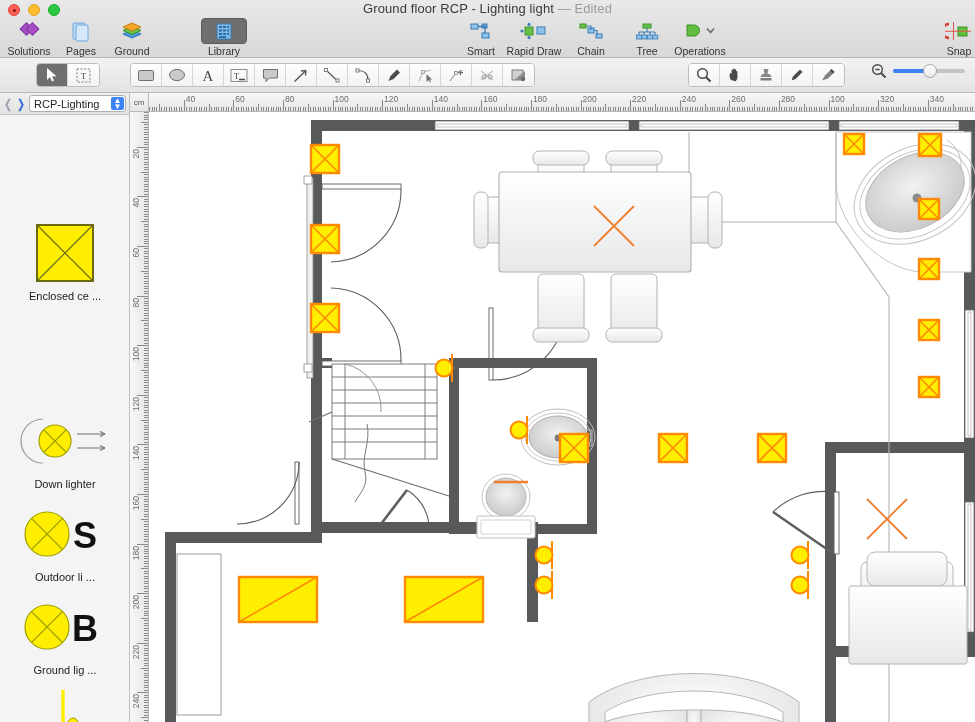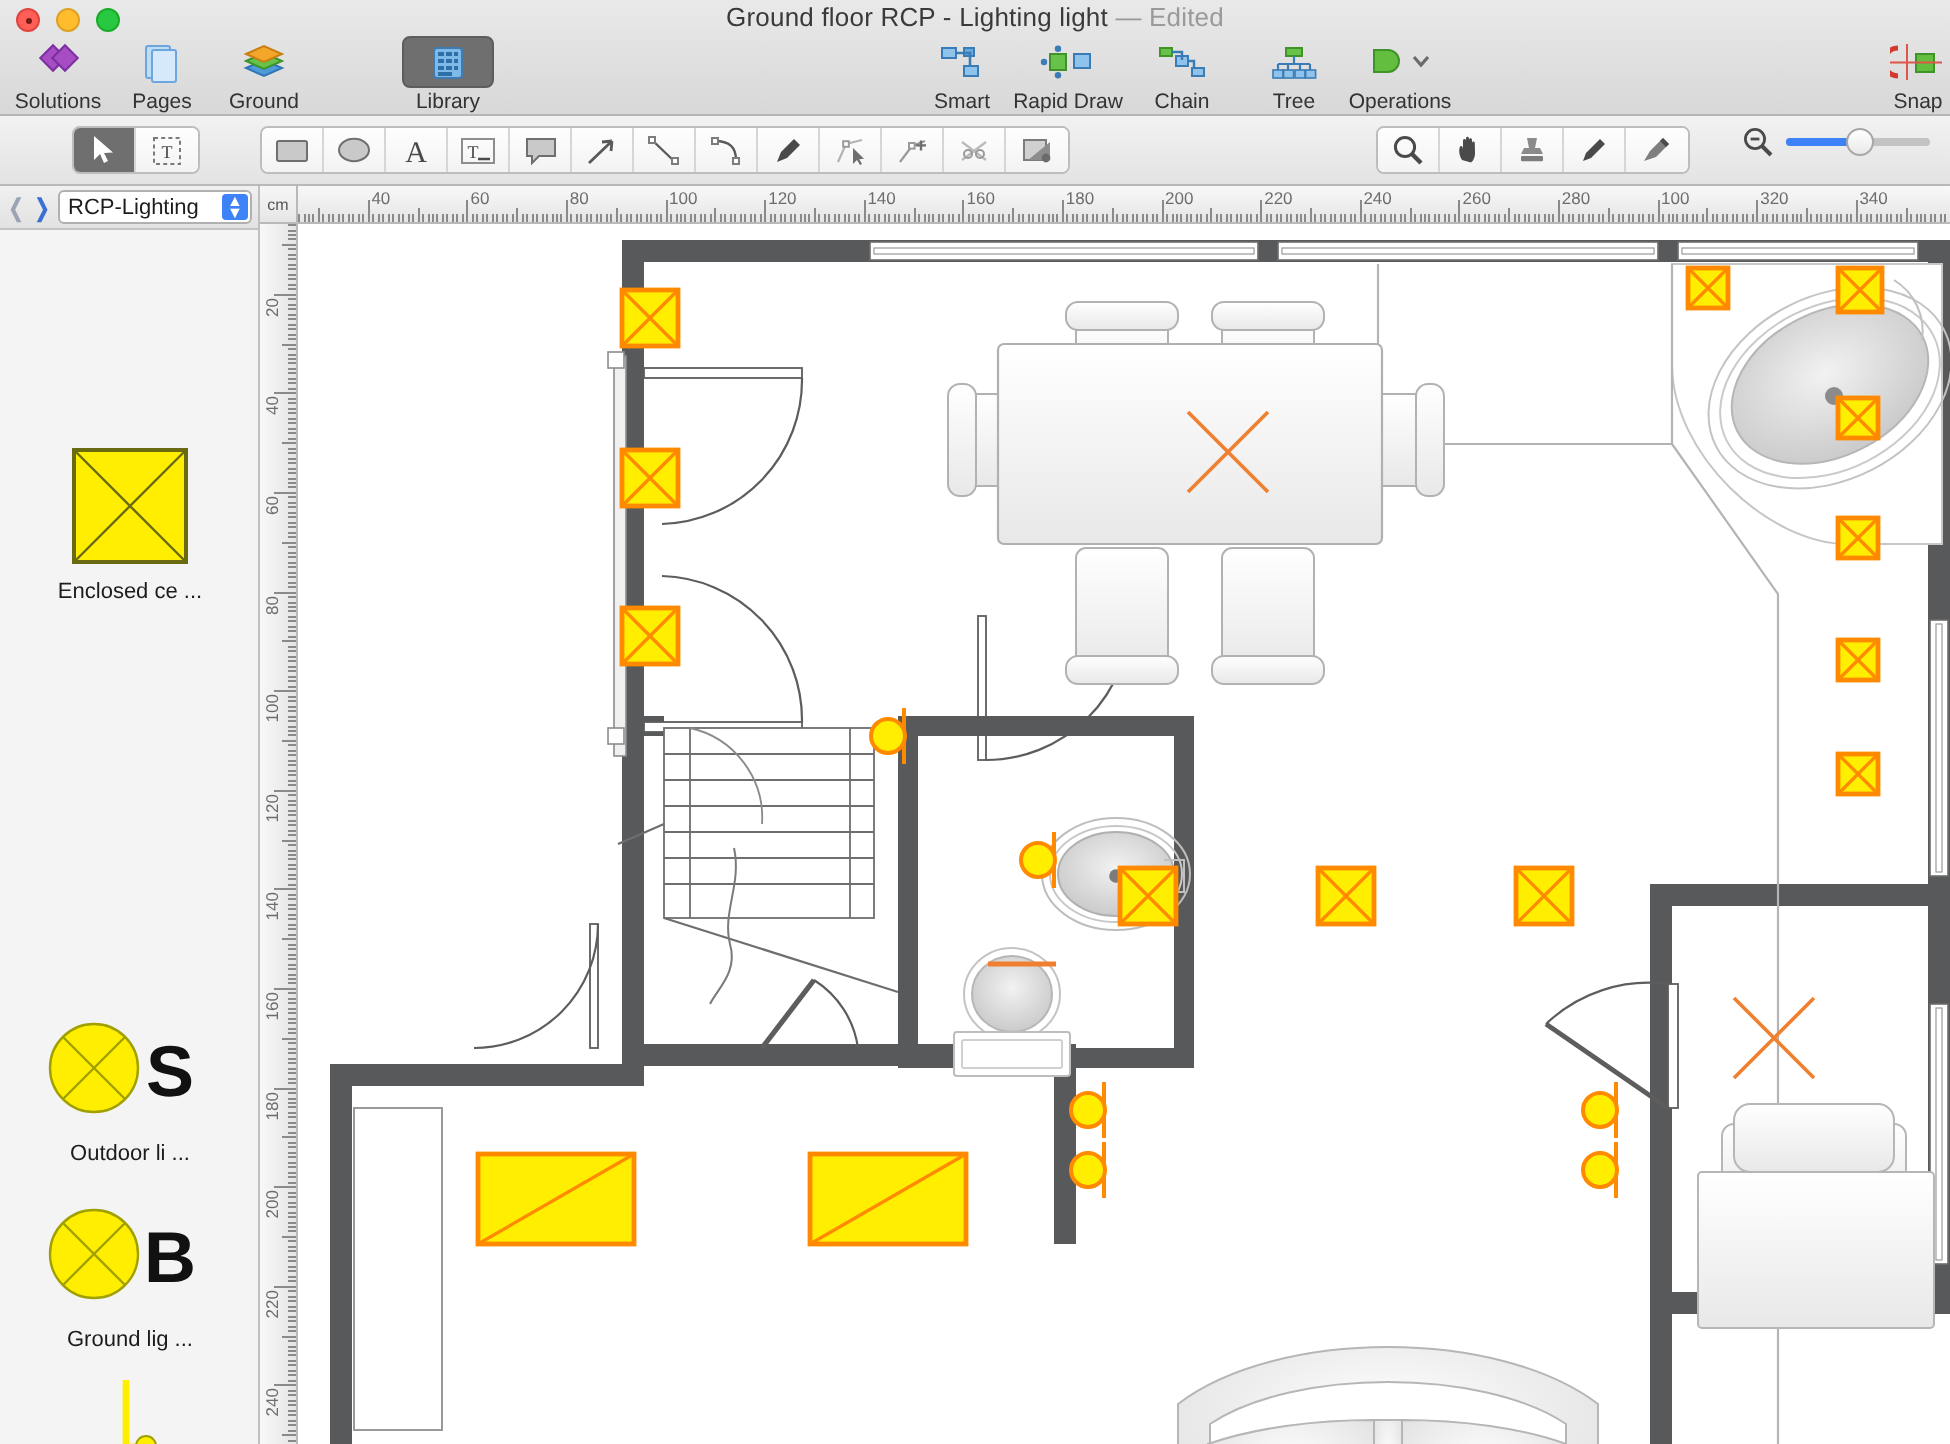--- a/index.html
+++ b/index.html
@@ -435,20 +435,32 @@
           <div class="art">
             <svg width="64" height="62" viewBox="0 0 64 62">
               <rect x="4" y="3" width="56" height="56" fill="#ffee00" stroke="#6a6a10" stroke-width="2"></rect>
               <path d="M4 3 L60 59 M60 3 L4 59" stroke="#6a6a10" stroke-width="1.2" fill="none"></path>
             </svg>
           </div>
           <div class="cap">Enclosed ce ...</div>
         </div>
 
 
+        <div class="lib-item" style="top:290px">
+          <div class="art">
+            <svg width="104" height="56" viewBox="0 0 104 56">
+              <path d="M30 6 A22 22 0 1 0 30 50" fill="none" stroke="#9a9a9a" stroke-width="1.2"></path>
+              <circle cx="42" cy="28" r="16" fill="#ffee00" stroke="#a0a000" stroke-width="1.2"></circle>
+              <path d="M31 17 L53 39 M53 17 L31 39" stroke="#a0a000" stroke-width="1.1"></path>
+              <path d="M64 21 h28 M64 35 h28" stroke="#6f6f6f" stroke-width="1.1"></path>
+              <path d="M92 21 l-5 -2.5 M92 21 l-5 2.5 M92 35 l-5 -2.5 M92 35 l-5 2.5" stroke="#6f6f6f" stroke-width="1.1" fill="none"></path>
+            </svg>
+          </div>
+          <div class="cap">Down lighter</div>
+        </div>
 
         <div class="lib-item" style="top:383px">
           <div class="art">
             <svg width="96" height="62" viewBox="0 0 96 62">
               <circle cx="30" cy="31" r="22" fill="#ffee00" stroke="#a0a000" stroke-width="1.2"></circle>
               <path d="M14.5 15.5 L45.5 46.5 M45.5 15.5 L14.5 46.5" stroke="#a0a000" stroke-width="1.2"></path>
               <text x="68" y="45" font-size="36" font-weight="bold" text-anchor="middle" fill="#111" font-family="Liberation Sans, sans-serif">S</text>
             </svg>
           </div>
           <div class="cap">Outdoor li ...</div>

